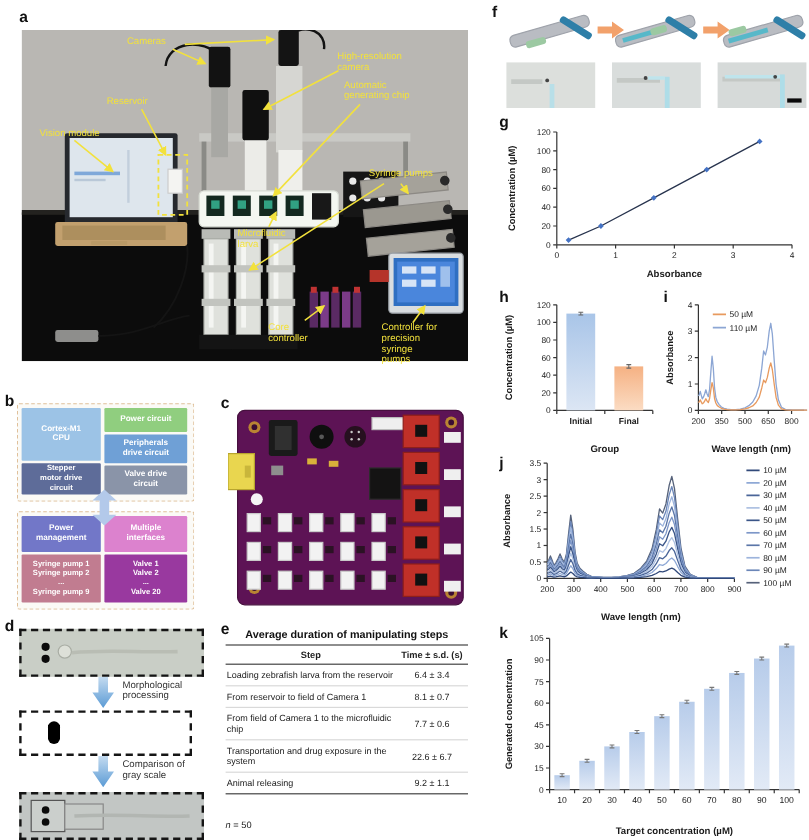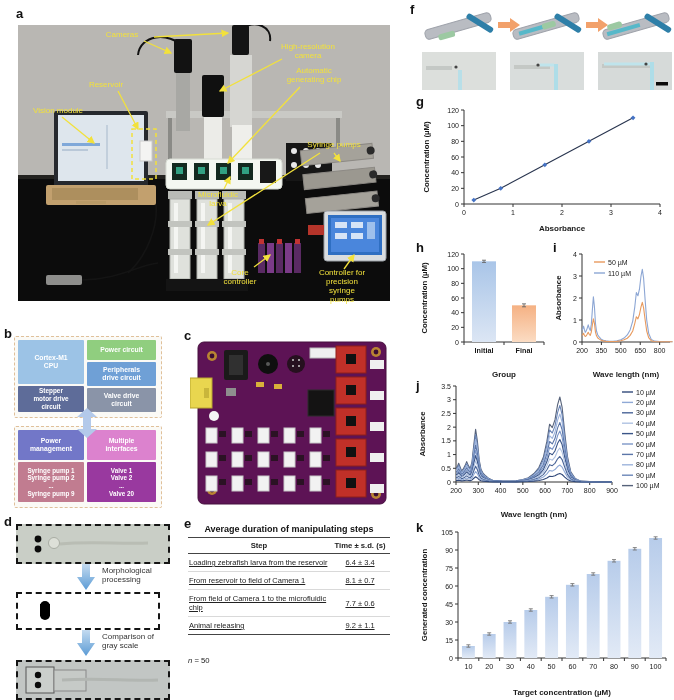--- a/index.html
+++ b/index.html
@@ -1,33 +1,33 @@
 <!DOCTYPE html>
 <html><head>
 <meta charset="utf-8">
 <style>
   html,body{margin:0;padding:0;background:#fff;}
   #fig{position:relative;width:674px;height:700px;background:#ffffff;overflow:hidden;
        font-family:"Liberation Sans",sans-serif;}
   .panel-label{position:absolute;font-weight:700;font-size:13px;color:#111;}
   .chart{position:absolute;}
-  .ann{position:absolute;color:#F2E13C;font-size:8px;line-height:1.12;text-align:center;
+  .ann{position:absolute;color:#F2E13C;font-size:8px;line-height:1.12;text-align:left;
        white-space:pre-line;transform:translateX(-50%);}
   .bgrp{position:absolute;border:1.6px dashed #E0C09A;background:#FBFAF6;border-radius:2px;}
   .blk{position:absolute;color:#fff;font-weight:700;font-size:6.8px;line-height:1.22;display:flex;
        align-items:center;justify-content:center;text-align:center;white-space:pre-line;border-radius:1px;}
   .dbox{position:absolute;border:2.6px dashed #151515;}
   .dlbl{position:absolute;font-size:8px;color:#333;line-height:1.18;white-space:pre-line;}
   .etable-wrap{position:absolute;}
   .etitle{font-size:9px;font-weight:700;text-align:center;color:#111;margin-bottom:3px;}
   table.etab{border-collapse:collapse;width:100%;}
   table.etab th{border-top:1.4px solid #444;border-bottom:1px solid #444;font-weight:700;
        font-size:7.7px;padding:3px 1px;color:#222;text-align:center;}
   table.etab td{font-size:7.5px;padding:4px 1px;border-bottom:0.7px solid #d9d9d9;color:#222;
-       vertical-align:middle;text-decoration:underline;}
+       vertical-align:middle;}
   table.etab td.tval{text-align:center;width:56px;}
   table.etab tr:last-child td{border-bottom:1.4px solid #444;}
   .efoot{font-size:7.7px;color:#222;margin-top:21px;}
   .efoot i{font-style:italic;}
 </style>
 </head>
 <body>
 
 <div id="fig">
 
@@ -368,20 +368,24 @@
             <td>Loading zebrafish larva from the reservoir</td>
             <td class="tval">6.4 ± 3.4</td>
           </tr>
           <tr>
             <td>From reservoir to field of Camera 1</td>
             <td class="tval">8.1 ± 0.7</td>
           </tr>
           <tr>
             <td>From field of Camera 1 to the microfluidic chip</td>
             <td class="tval">7.7 ± 0.6</td>
+          </tr>
+          <tr>
+            <td>Transportation and drug exposure in the system</td>
+            <td class="tval">22.6 ± 6.7</td>
           </tr>
           <tr>
             <td>Animal releasing</td>
             <td class="tval">9.2 ± 1.1</td>
           </tr>
         </tbody>
     </table>
     <div class="efoot"><i>n</i><span> = 50</span></div>
   </div>
 

